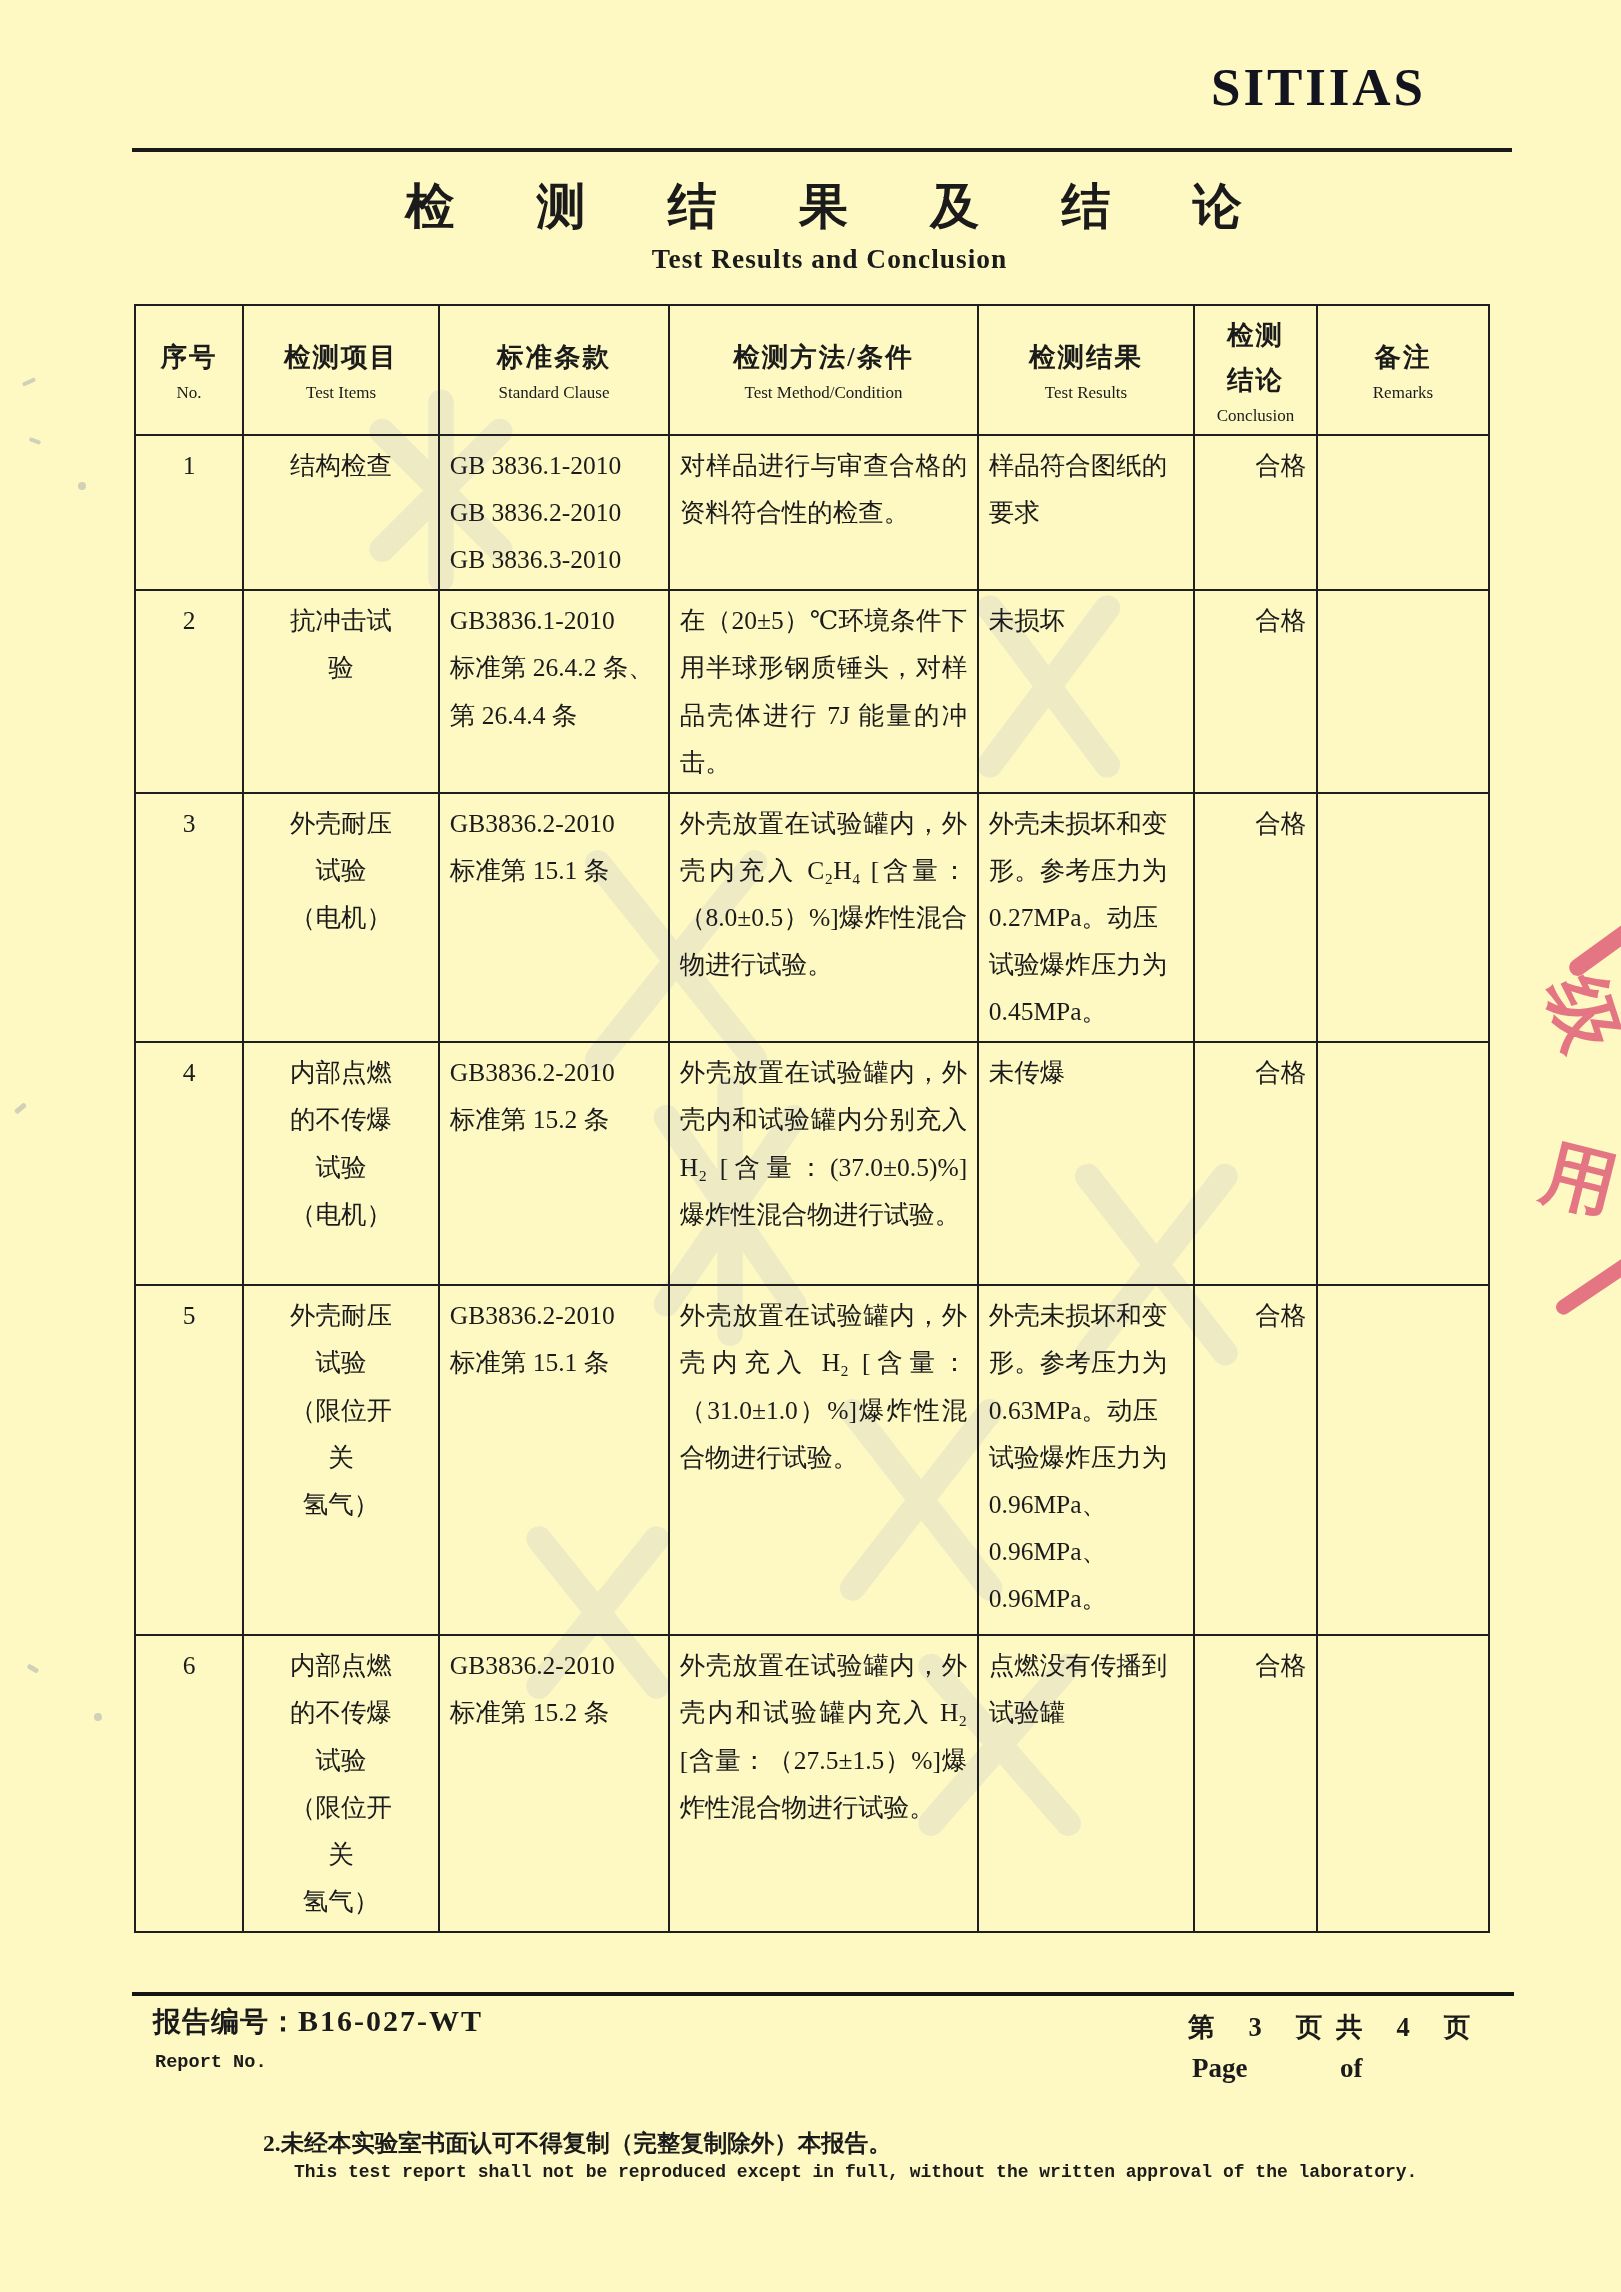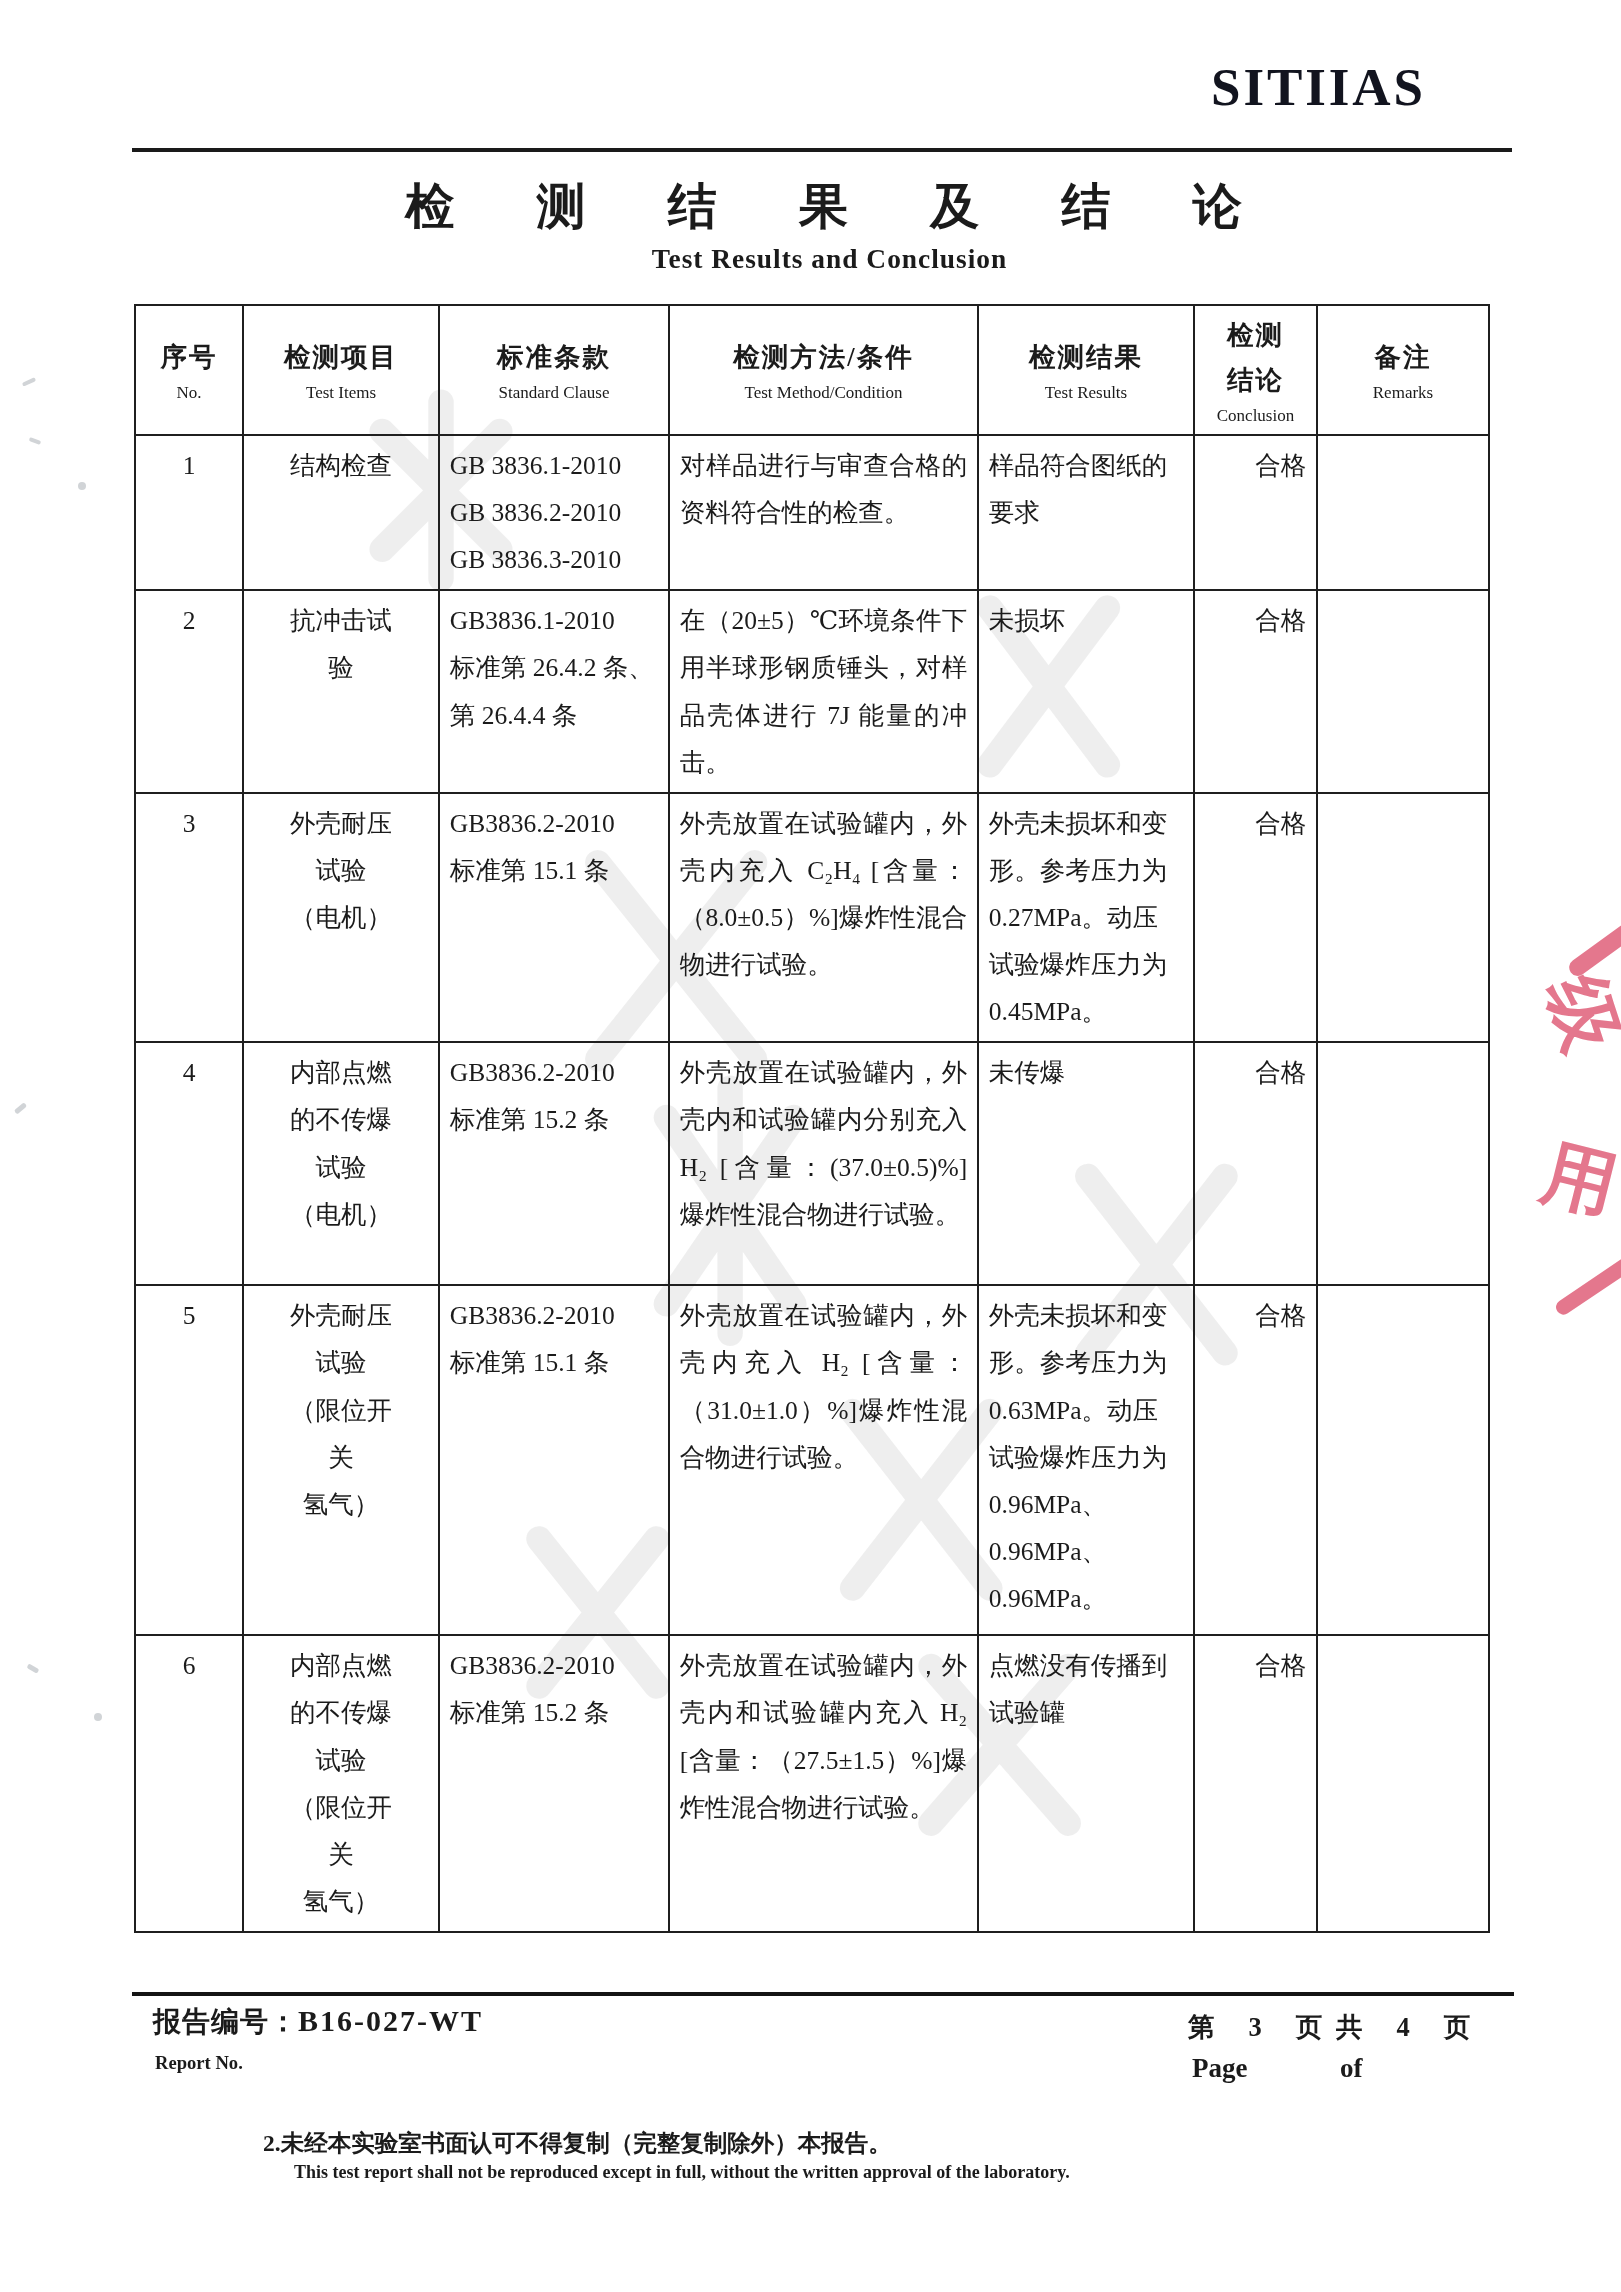--- a/index.html
+++ b/index.html
@@ -1,17 +1,17 @@
 <!DOCTYPE html>
 <html><head>
 <meta charset="utf-8">
 <style>
   html,body{margin:0;padding:0;background:#e9e9e9;}
   .page{
-    position:relative;width:1621px;height:2293px;background:#ffffff;
+    position:relative;width:1621px;height:2293px;background:#fef9c3;
     font-family:"Liberation Serif","DejaVu Serif",serif;color:#1b1b1b;
     overflow:hidden;margin:0 auto;
   }
   
   .logo{
     position:absolute;top:57px;left:1211px;font-size:53px;font-weight:bold;
     letter-spacing:2.9px;color:#12141f;font-family:"Liberation Serif",serif;
   }
   .header-rule{position:absolute;left:132px;top:148px;width:1380px;height:3.9px;background:#1a1a1a;}
   .title-wrap{position:absolute;left:13px;top:174px;width:1621px;text-align:center;}
@@ -50,21 +50,21 @@
   .stamp-stroke.s1{top:17.6px;left:61px;width:102px;height:16.7px;transform:rotate(-36deg);}
   .stamp-stroke.s2{top:361px;left:49px;width:96px;height:14.7px;transform:rotate(-34deg);}
   .stamp-char{position:absolute;color:#e0607a;font-weight:bold;font-size:73px;line-height:1;}
   .stamp-char.c1{top:61px;left:47px;transform:rotate(72deg);}
   .stamp-char.c2{top:227px;left:43px;transform:rotate(14deg);}
 
   
   .footer-rule{position:absolute;left:132px;top:1992px;width:1382px;height:3.9px;background:#141414;}
   .report-no-line{position:absolute;left:153px;top:2003px;font-size:28px;font-weight:bold;letter-spacing:1px;}
   .report-no-line .val{font-size:30px;letter-spacing:2px;}
-  .mono{font-family:Liberation Serif, serif;}
+  .mono{font-family:Liberation Mono, monospace;}
   .report-no-en{position:absolute;left:155px;top:2052px;font-size:18.6px;font-weight:bold;}
   .stmt-cn1{position:absolute;left:155px;top:2072px;font-size:23.5px;font-weight:bold;}
   .stmt-cn1 .gap{display:inline-block;width:61px;}
   .stmt-en1{position:absolute;left:155px;top:2107px;font-size:18.6px;font-weight:bold;}
   .stmt-en1 .gap{display:inline-block;width:39px;}
   .stmt-cn2{position:absolute;left:263px;top:2127px;font-size:23.5px;font-weight:bold;}
   .stmt-en2{position:absolute;left:294px;top:2162px;font-size:18px;font-weight:bold;}
   .page-num{position:absolute;left:1188px;top:2009px;display:flex;z-index:1;}
   .page-num .blk{text-align:left;}
   .page-num .cn{font-size:26.5px;font-weight:bold;letter-spacing:13.7px;white-space:nowrap;}

